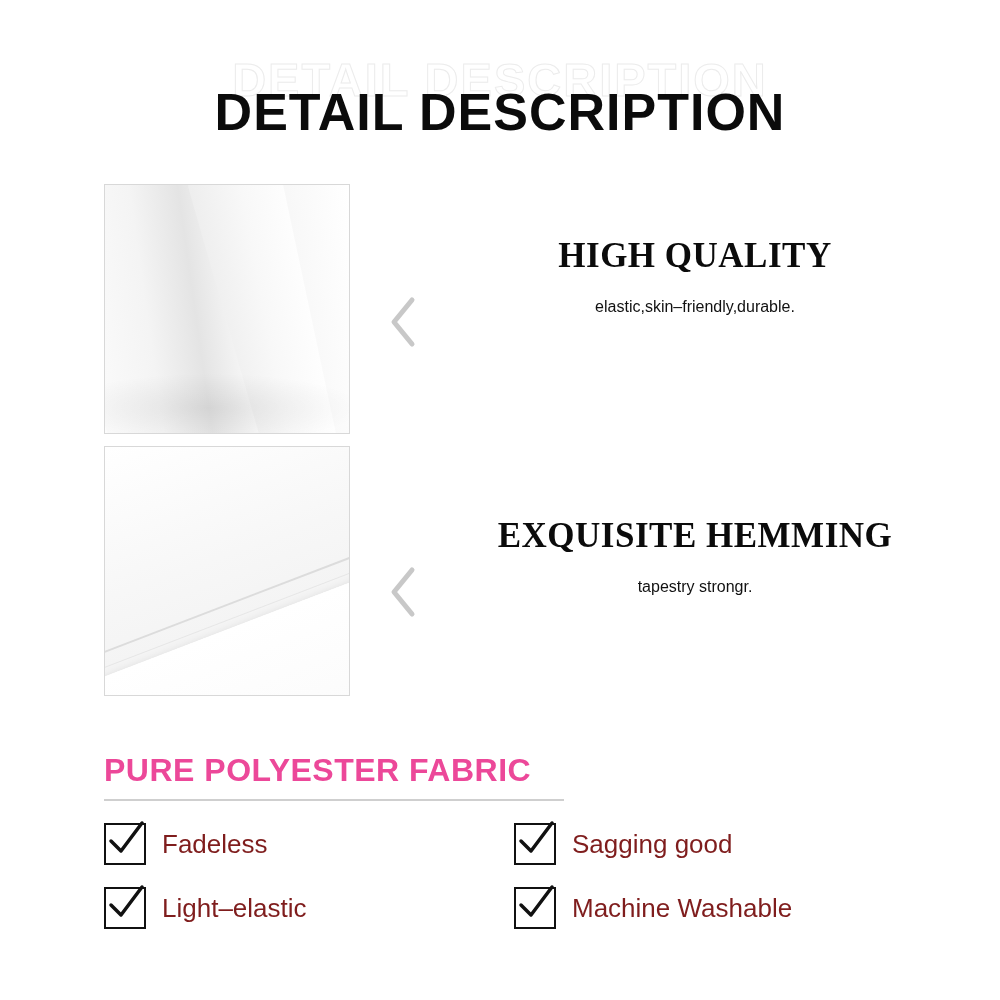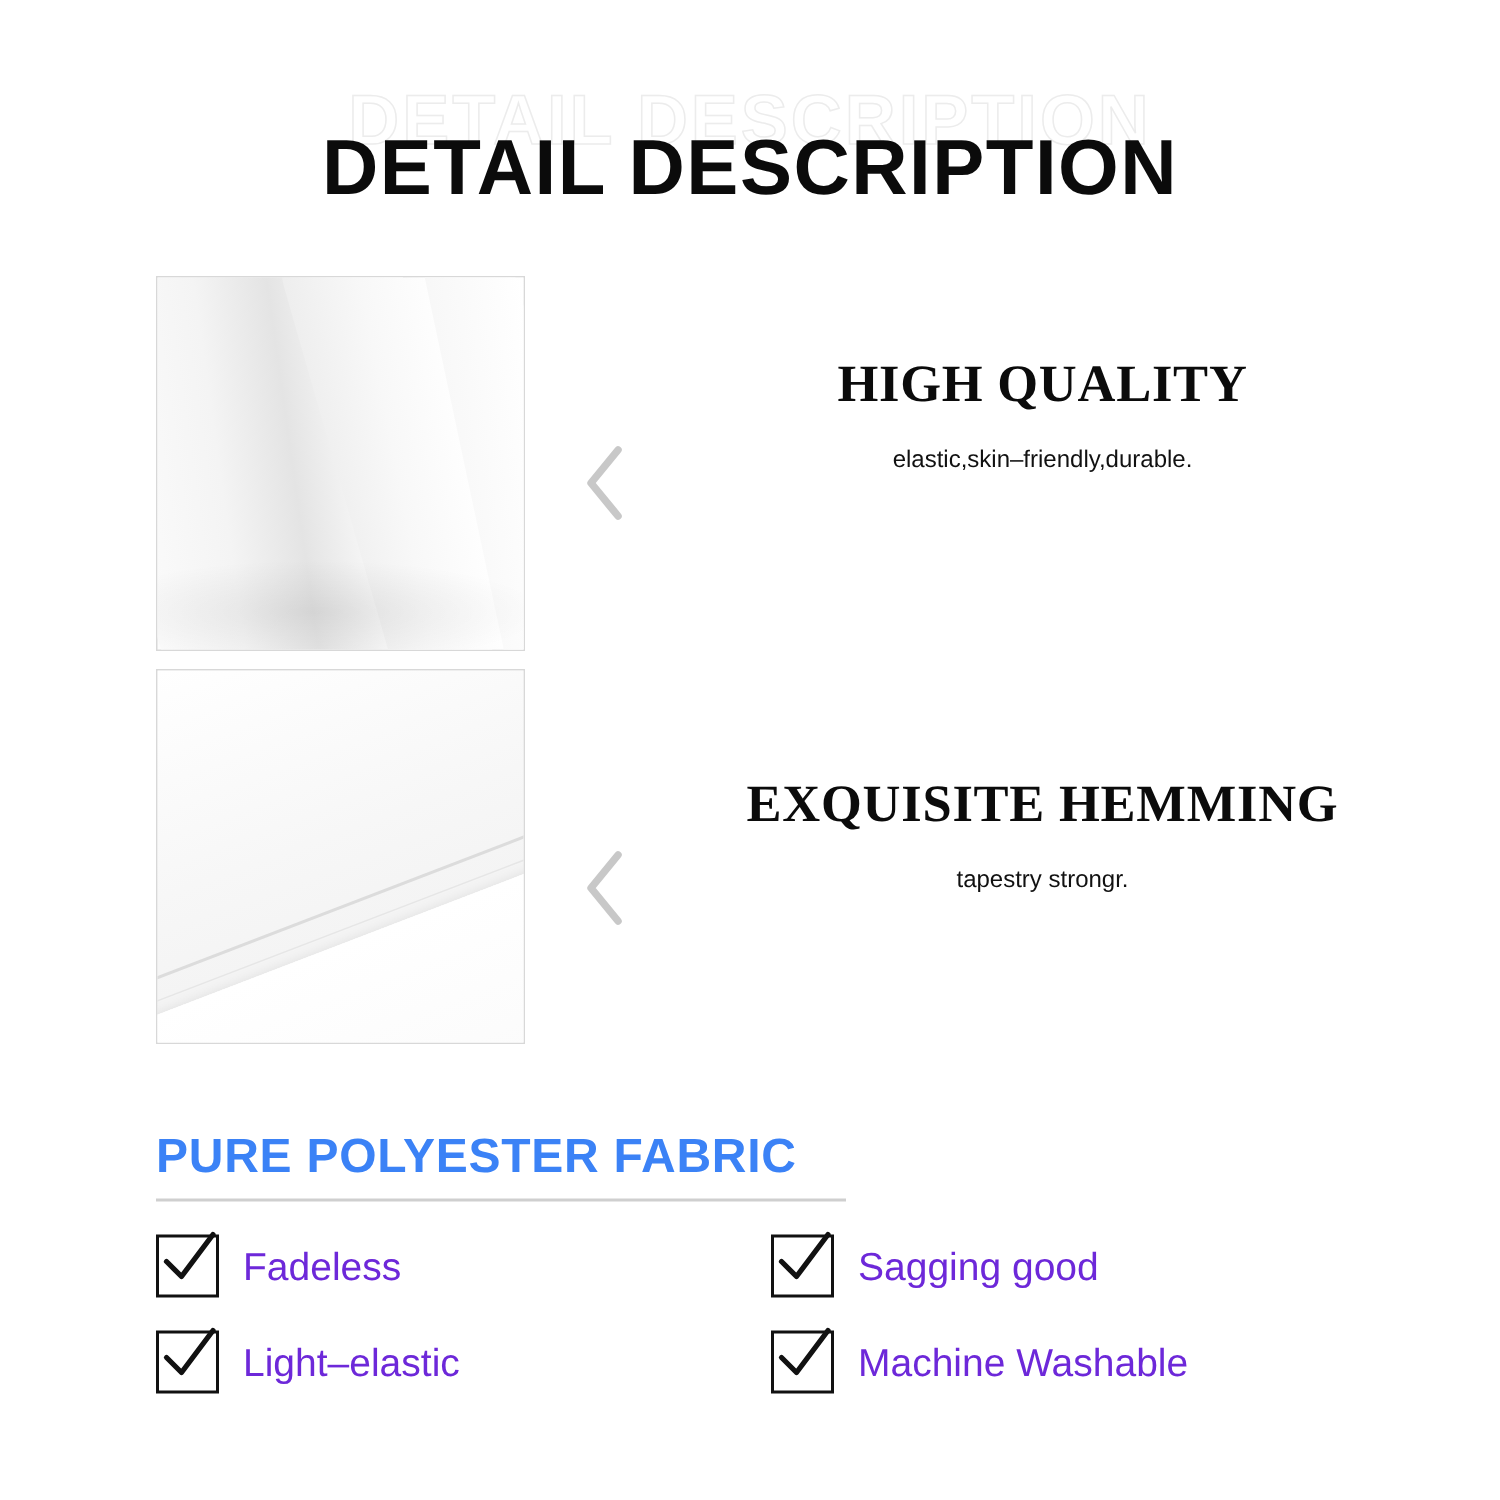--- a/index.html
+++ b/index.html
@@ -177,21 +177,21 @@
   .fabric {
     position: absolute;
     left: 104px;
     top: 740px;
     width: 800px;
   }
   .fabric-title {
     font-size: 32px;
     font-weight: 700;
     letter-spacing: 0.5px;
-    color: #3b82f6;
+    color: #ec4899;
     margin: 0 0 10px 0;
   }
   .fabric-rule {
     width: 460px;
     height: 2px;
     background: #cfcfcf;
     margin: 0 0 22px 0;
   }
   .fabric-grid {
     display: grid;
@@ -211,21 +211,21 @@
     flex: 0 0 auto;
     background: #ffffff;
   }
   .checkbox svg {
     position: absolute;
     left: -3px;
     top: -8px;
   }
   .check-label {
     font-size: 26px;
-    color: #6d28d9;
+    color: #7f1d1d;
     white-space: nowrap;
   }
 </style>
 </head>
 <body>
 
 <div class="page">
 
   <div class="header">
     <div class="header-ghost">DETAIL DESCRIPTION</div>

